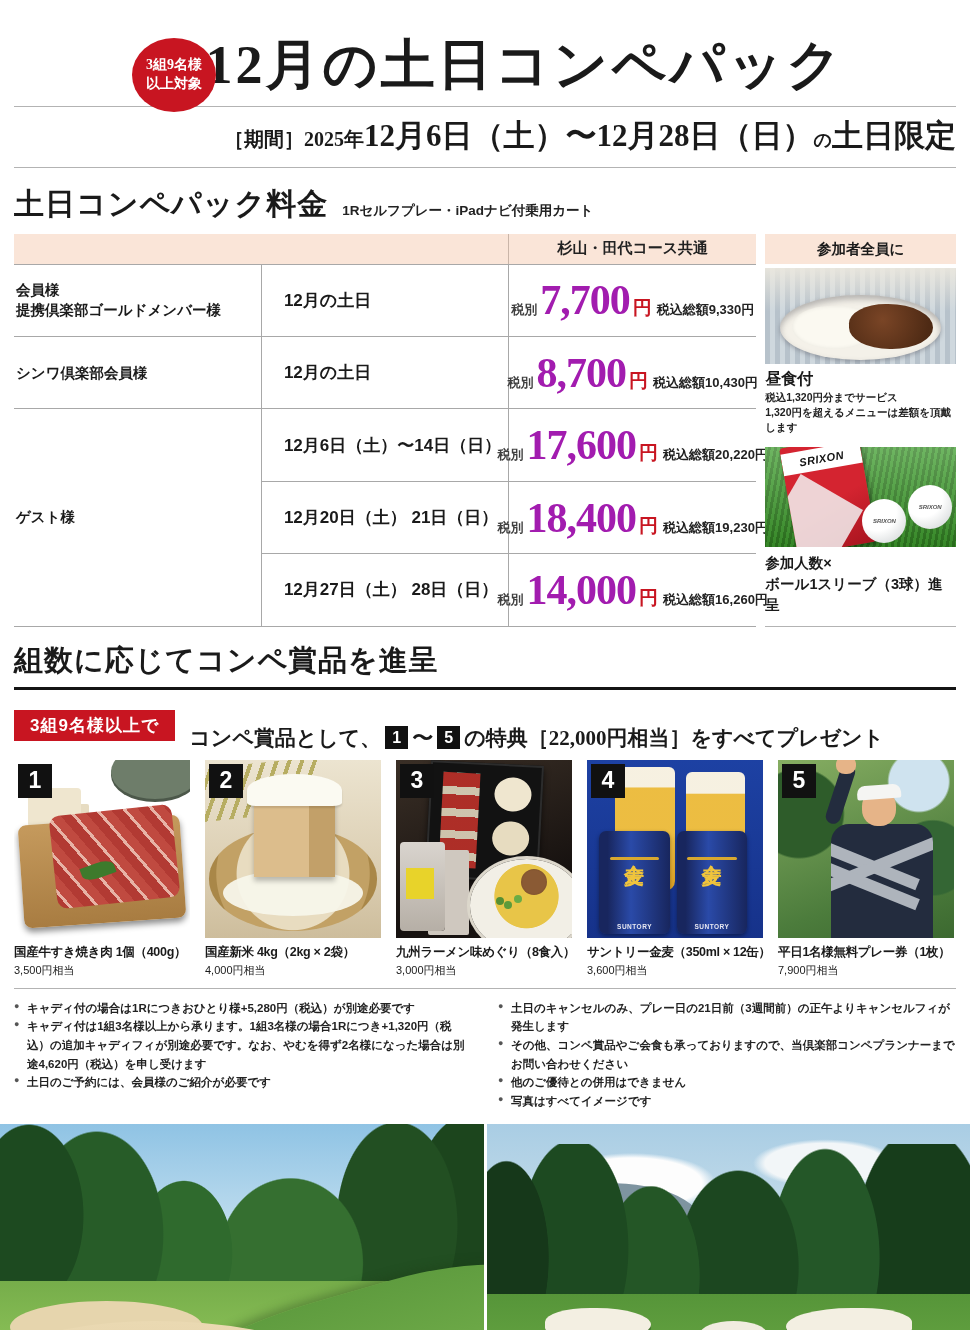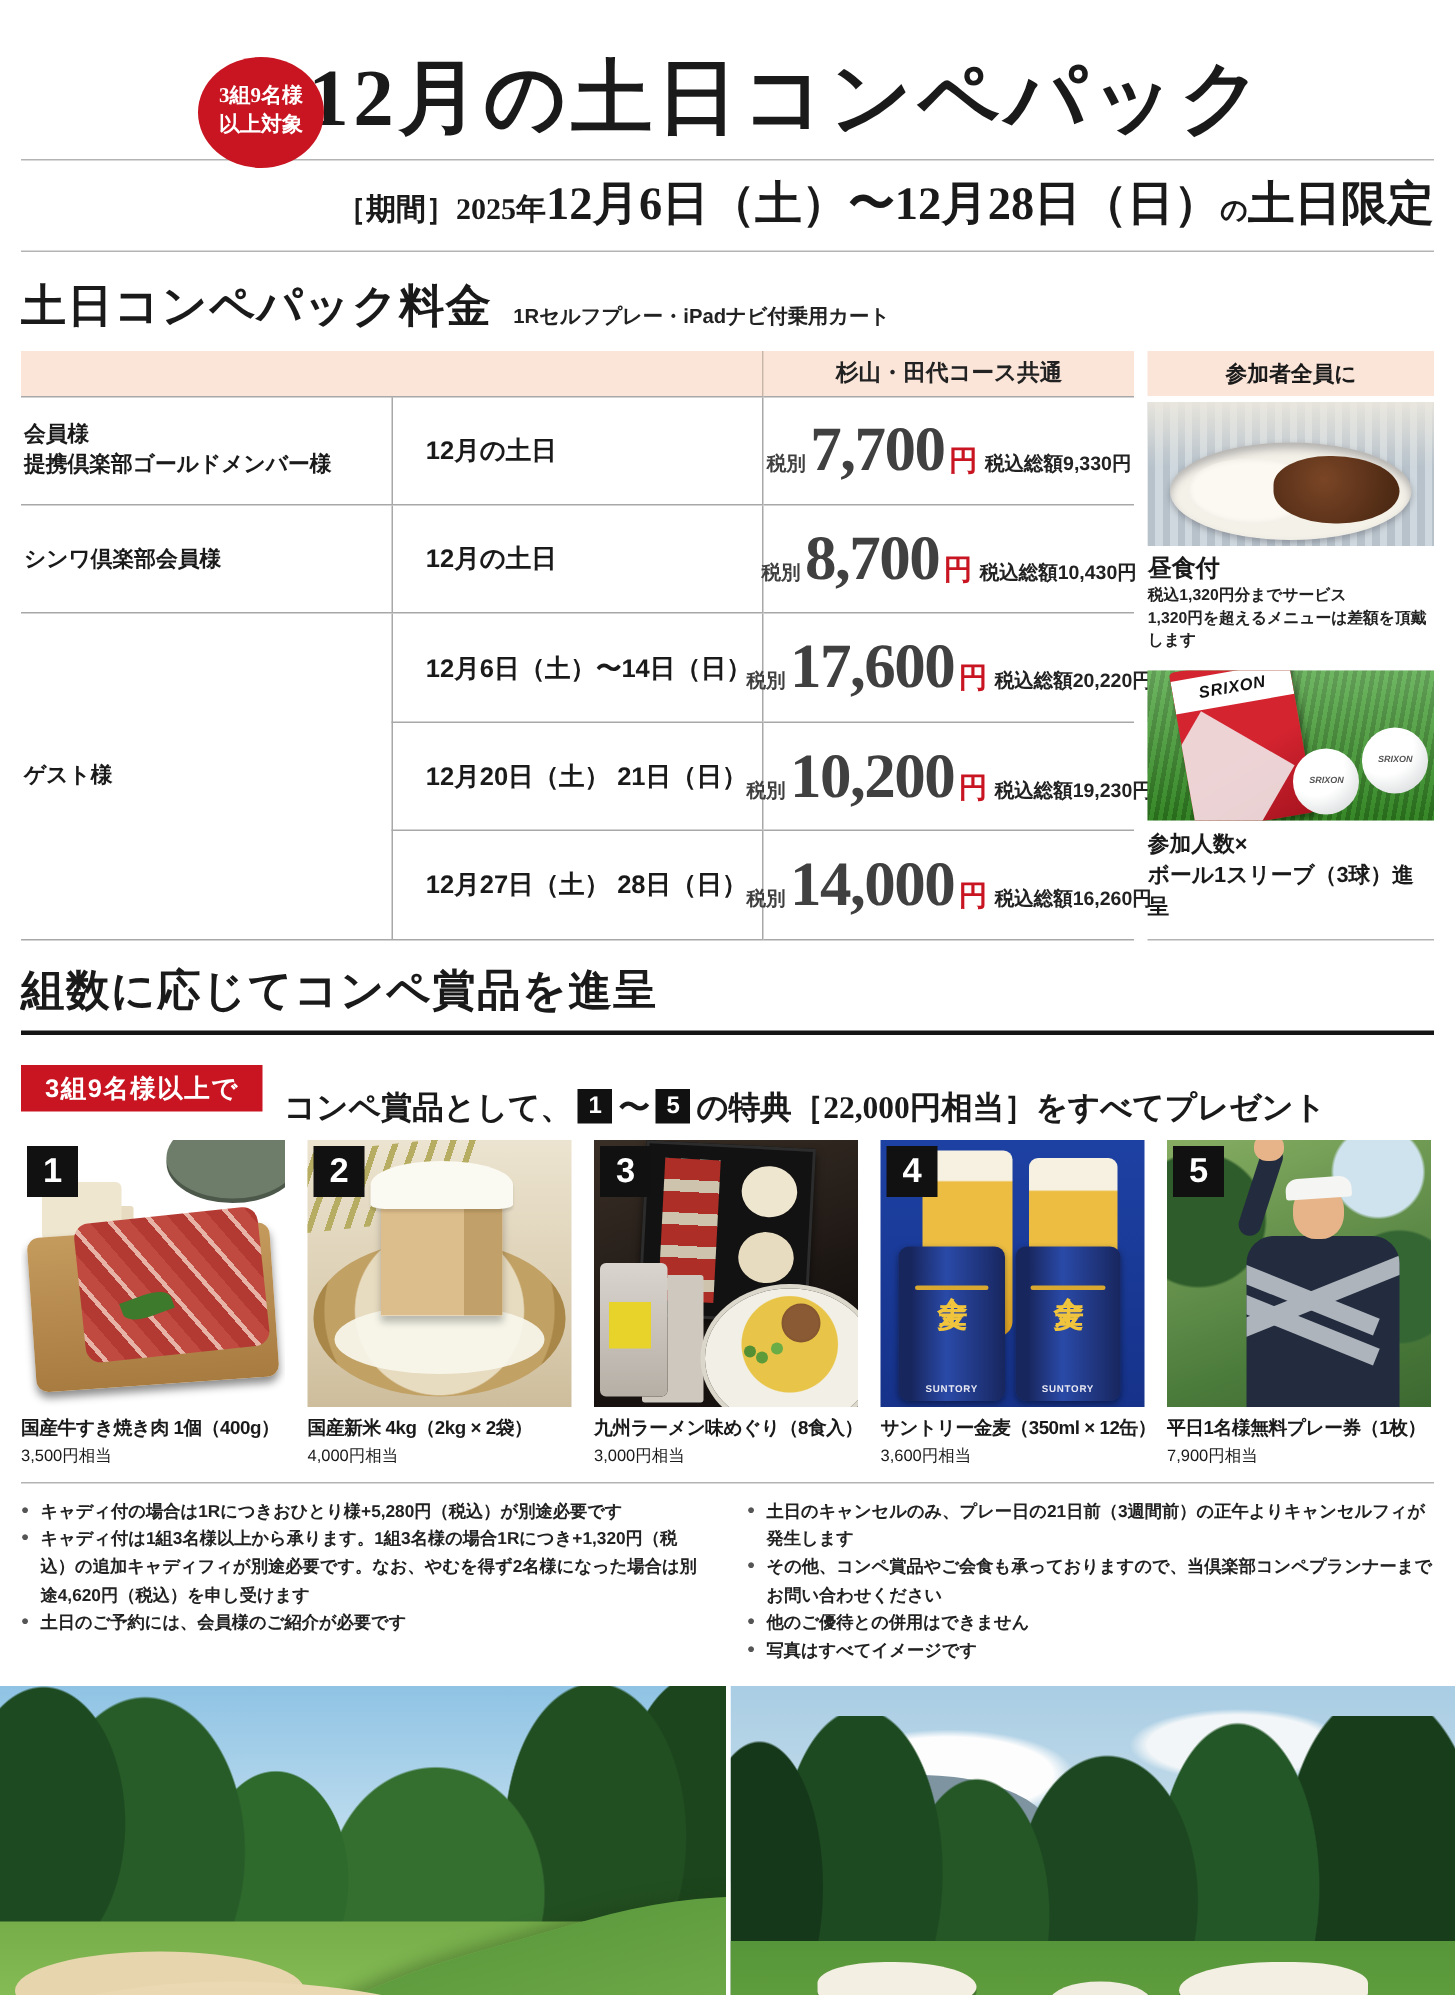--- a/index.html
+++ b/index.html
@@ -52,21 +52,21 @@
   }
   .price-table .h-course { border-left:1px solid #c9b5a8; }
   .price-table td { border-bottom:1px solid #a8a8a8; vertical-align:middle; }
   .price-table .who { width:190px; font-size:14.5px; font-weight:bold; line-height:1.4; padding-left:2px; }
   .price-table .when { width:196px; border-left:1px solid #a8a8a8; font-size:17px; font-weight:bold; padding-left:22px; }
   .price-table .price-cell { border-left:1px solid #a8a8a8; text-align:center; }
   .price-table tbody tr { height:61px; }
   .pc-wrap { display:flex; align-items:baseline; justify-content:center; gap:3px; white-space:nowrap; }
   .tax { color:#404040; font-size:13px; font-weight:bold; }
   .big-price {
-    color:#404040; font-family:"Liberation Serif","DejaVu Serif",serif;
+    color:#a21caf; font-family:"Liberation Serif","DejaVu Serif",serif;
     font-size:42px; font-weight:bold; letter-spacing:-1px; line-height:1;
   }
   .yen { color:#c81521; font-size:19px; font-weight:bold; }
   .total { color:#222; font-size:13px; font-weight:bold; margin-left:2px; }
 
   
   .sidebar { width:191px; }
   .sb-head {
     background:#fae5d8; height:30px; display:flex; align-items:center; justify-content:center;
     font-size:14.5px; font-weight:bold;
@@ -331,21 +331,21 @@
               <span class="yen">円</span>
               <span class="total">税込総額20,220円</span>
             </div>
           </td>
         </tr>
         <tr>
           <td class="when">12月20日（土） 21日（日）</td>
           <td class="price-cell">
             <div class="pc-wrap">
               <span class="tax">税別</span>
-              <span class="big-price">10,200</span>
+              <span class="big-price">18,400</span>
               <span class="yen">円</span>
               <span class="total">税込総額19,230円</span>
             </div>
           </td>
         </tr>
         <tr>
           <td class="when">12月27日（土） 28日（日）</td>
           <td class="price-cell">
             <div class="pc-wrap">
               <span class="tax">税別</span>

